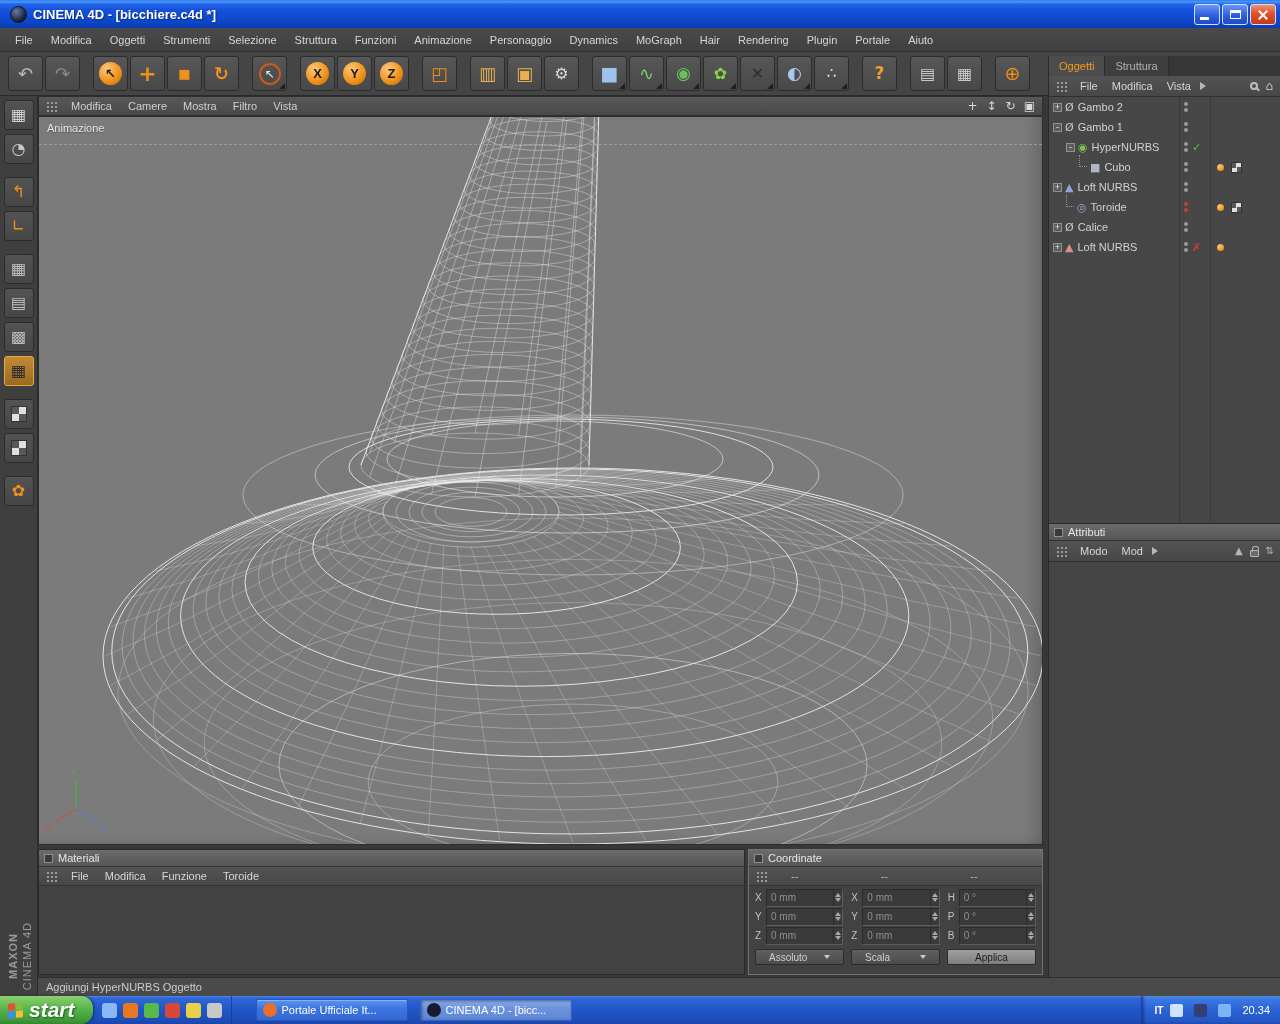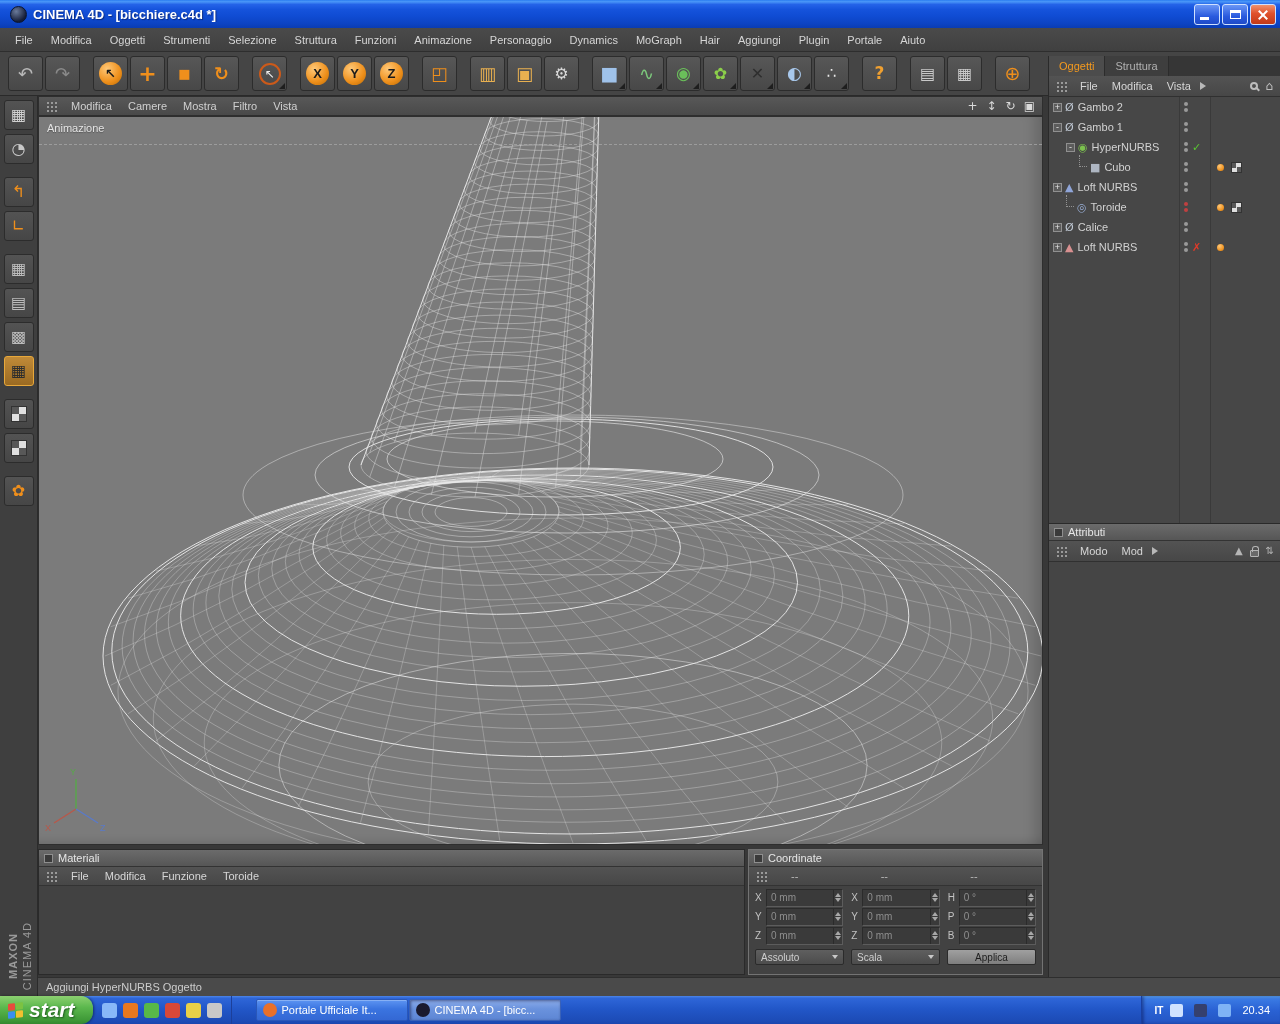--- a/index.html
+++ b/index.html
@@ -90,34 +90,34 @@
 #coord-hdr span{color:#b8b8b8;padding-left:18px}
 #coord-rows{display:grid;grid-template-columns:repeat(3,1fr);grid-auto-rows:19px;padding:2px 6px 0;align-items:center;column-gap:8px}
 .coord-cell{display:flex;align-items:center;gap:3px}
 .coord-label{color:#c2c2c2;width:8px;font-size:10px;flex:0 0 auto}
 .coord-field{flex:1;height:18px;background:#3a3a3a;border:1px solid #2b2b2b;border-bottom-color:#5c5c5c;border-right-color:#5c5c5c;display:flex;align-items:center}
 .coord-value{flex:1;color:#8f8f8f;font-size:10px;padding-left:4px;white-space:nowrap}
 .spin{display:flex;flex-direction:column;width:9px;border-left:1px solid #2b2b2b;height:100%;align-items:center;justify-content:center;gap:1px}
 .tri-u{width:0;height:0;border:3px solid transparent;border-bottom:4px solid #a8a8a8}
 .tri-d{width:0;height:0;border:3px solid transparent;border-top:4px solid #a8a8a8}
 #coord-foot{display:grid;grid-template-columns:1fr 1fr 1fr;gap:7px;padding:4px 6px}
-.cdrop{height:16px;background:linear-gradient(#5f5f5f,#4c4c4c);border:1px solid #2b2b2b;border-radius:2px;display:flex;align-items:center;justify-content:space-between;padding:0 5px;color:#cfcfcf;font-size:10px}
+.cdrop{height:16px;background:linear-gradient(#5f5f5f,#4c4c4c);border:1px solid #2b2b2b;border-radius:2px;display:flex;align-items:center;justify-content:space-between;padding:0 13px;color:#cfcfcf;font-size:10px}
 .arr-dn{width:0;height:0;border:3px solid transparent;border-top:4px solid #c8c8c8;margin-top:3px}
 #apply-btn{height:16px;background:linear-gradient(#a0a0a0,#7e7e7e);border:1px solid #2b2b2b;border-radius:2px;color:#1e1e1e;display:flex;align-items:center;justify-content:center;font-size:10px}
 #statusbar{position:absolute;left:38px;top:977px;width:1242px;height:19px;background:#4a4a4a;border-top:1px solid #2e2e2e;color:#cccccc;display:flex;align-items:center;padding-left:8px}
 
 #taskbar{position:absolute;left:0;top:996px;width:1280px;height:28px;display:flex;align-items:center;
  background:linear-gradient(180deg,#4d86e8 0%,#2e66d8 8%,#2257c8 45%,#1c4bb6 90%,#1a45ae 100%)}
 #startbtn{height:28px;padding:0 18px 0 8px;background:linear-gradient(180deg,#8cd070 0%,#5cb84e 40%,#3f9a38 85%,#338830 100%);border-radius:0 12px 12px 0;display:flex;align-items:center;gap:6px;box-shadow:1px 0 3px rgba(0,0,0,.45);flex:0 0 auto}
 #startbtn .slabel{color:#fff;font-weight:bold;font-style:italic;font-size:21px;text-shadow:1px 1px 2px #1e5a1e}
 .flag{display:grid;grid-template-columns:7px 7px;grid-auto-rows:7px;gap:1px;transform:skewY(-6deg)}
 .flag i{border-radius:1px}
 #quick{display:flex;align-items:center;gap:6px;padding:0 9px;border-right:1px solid #1c3f9a;height:100%}
 .qico{width:15px;height:15px;border-radius:3px}
-#tasks{display:flex;align-items:center;gap:1px;padding:0 24px;flex:1}
+#tasks{display:flex;align-items:center;gap:12px;padding:0 24px;flex:1}
 .taskbtn{height:22px;width:152px;display:flex;align-items:center;gap:5px;padding:0 6px;border-radius:2px;color:#fff}
 .taskbtn.normal{background:linear-gradient(#5d94f2,#3a74e0 45%,#3468d4);border:1px solid #2a57b8;box-shadow:inset 0 1px 0 #86b0f5}
 .taskbtn.active{background:linear-gradient(#8aabe9,#6a92dd 45%,#5d86d4);border:1px solid #3a62b8;box-shadow:inset 1px 1px 3px rgba(0,0,40,.45)}
 .taskbtn .tico{width:14px;height:14px;border-radius:50%;flex:0 0 auto}
 .taskbtn .tlab{white-space:nowrap;overflow:hidden}
 #tray{height:100%;display:flex;align-items:center;gap:7px;padding:0 10px 0 13px;color:#fff;flex:0 0 auto;
  background:linear-gradient(180deg,#59a0f0 0%,#3a7ae4 10%,#2a62d4 50%,#2456c4 95%);border-left:1px solid #1a3f9e;box-shadow:inset 2px 0 3px rgba(0,0,50,.35)}
 #tray .lang{font-size:10px;font-weight:bold}
 #tray .ticon{width:13px;height:13px;border-radius:2px;display:inline-block}
 #tray .clock{font-size:11px}
@@ -149,21 +149,21 @@
       <span class="menu-item">Oggetti</span>
       <span class="menu-item">Strumenti</span>
       <span class="menu-item">Selezione</span>
       <span class="menu-item">Struttura</span>
       <span class="menu-item">Funzioni</span>
       <span class="menu-item">Animazione</span>
       <span class="menu-item">Personaggio</span>
       <span class="menu-item">Dynamics</span>
       <span class="menu-item">MoGraph</span>
       <span class="menu-item">Hair</span>
-      <span class="menu-item">Aggiungi</span>
+      <span class="menu-item">Rendering</span>
       <span class="menu-item">Plugin</span>
       <span class="menu-item">Portale</span>
       <span class="menu-item">Aiuto</span>
     </div>
   <div id="toolbar">
       <div class="tbtn">
         <span class="glyph" style="color: rgb(184, 184, 184); font-size: 18px;">↶</span>
       </div>
       <div class="tbtn">
         <span class="glyph" style="color: rgb(138, 138, 138); font-size: 18px;">↷</span>

